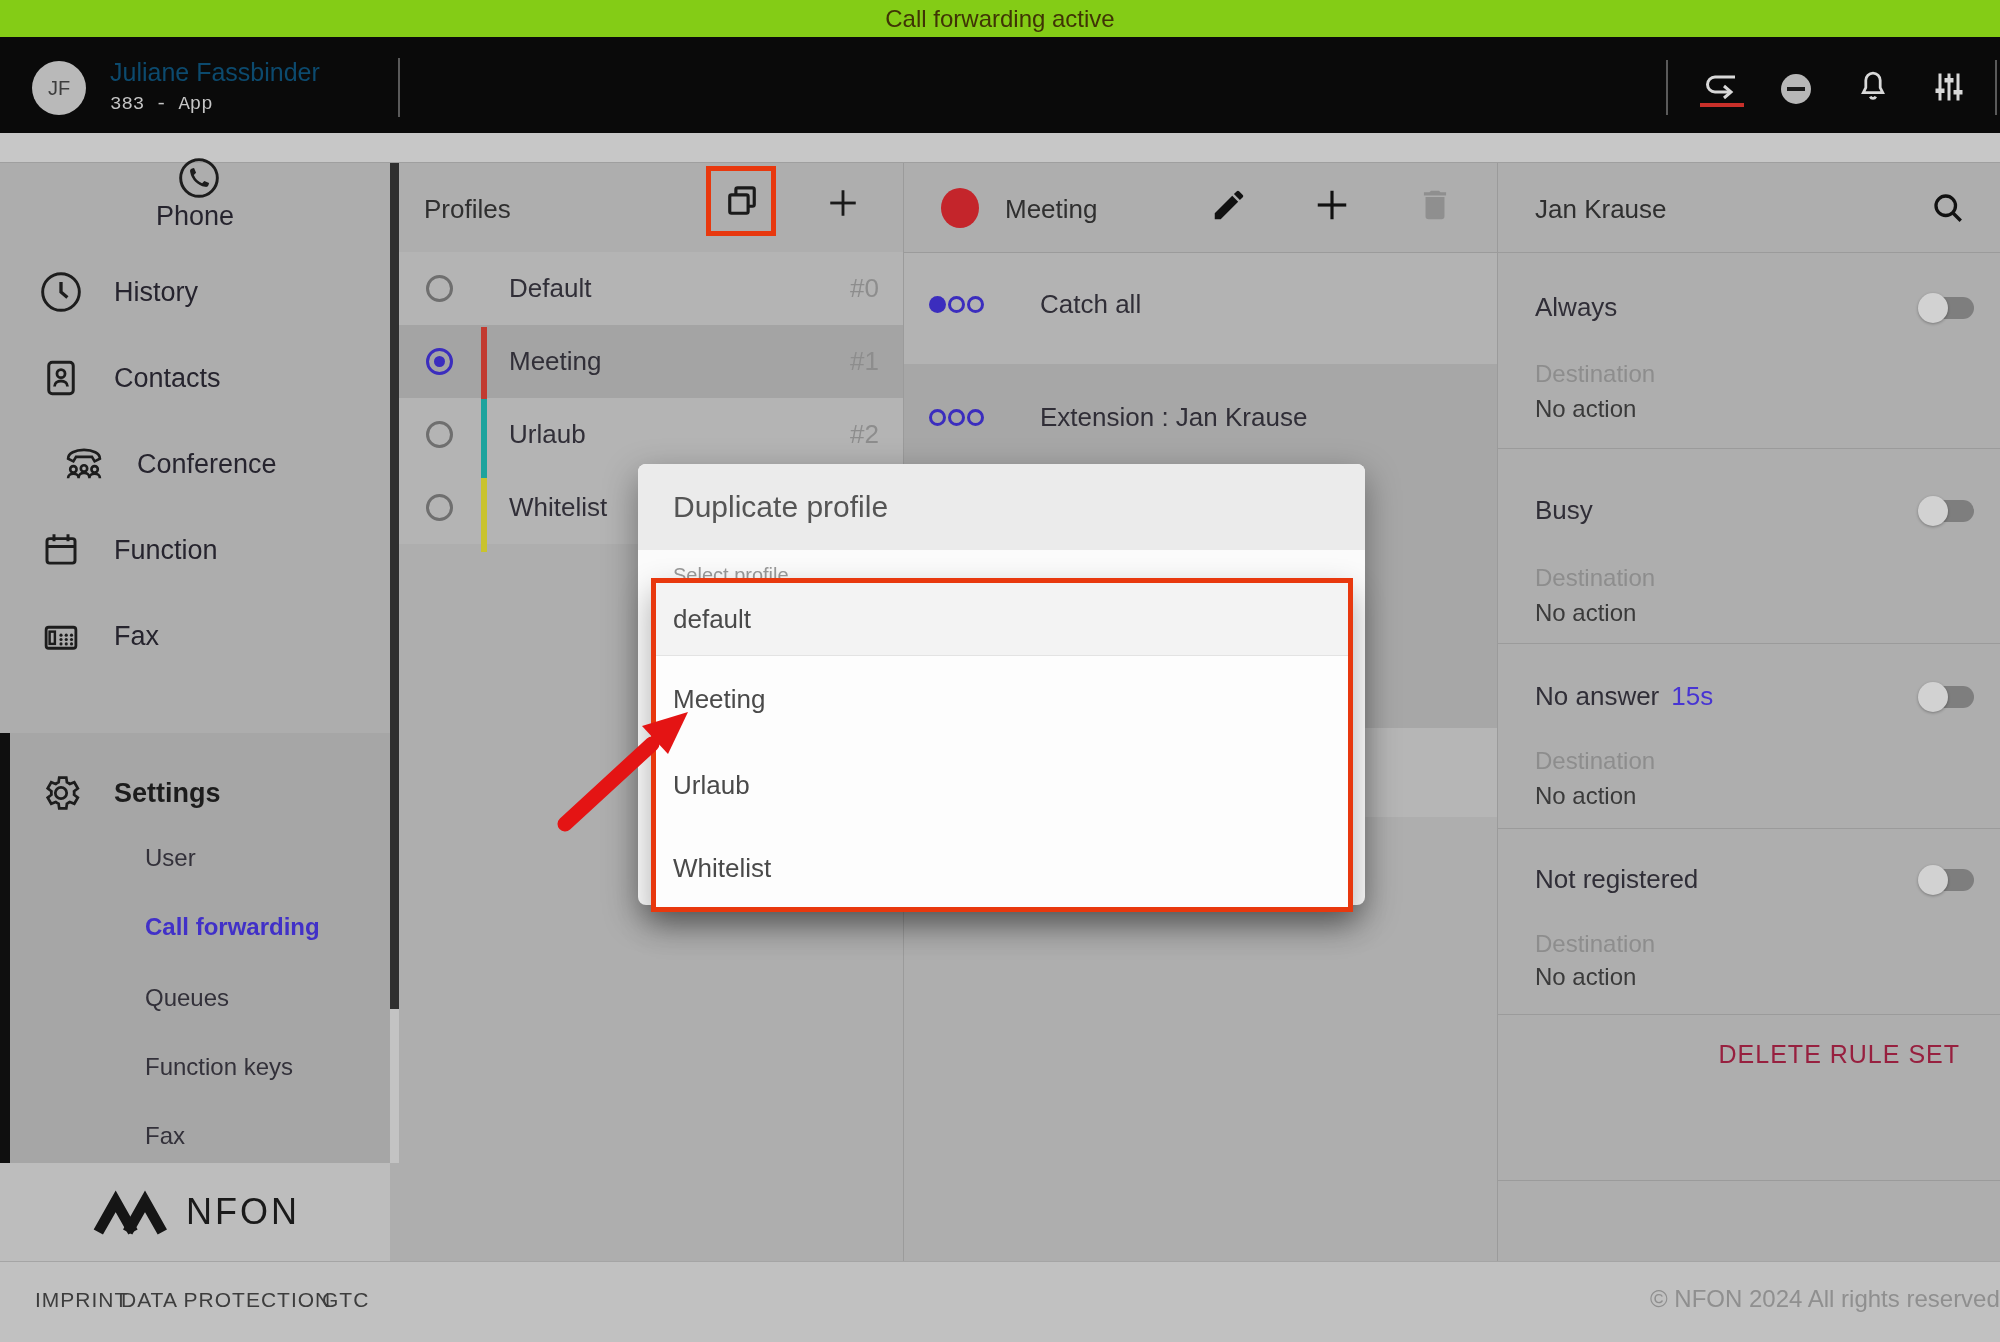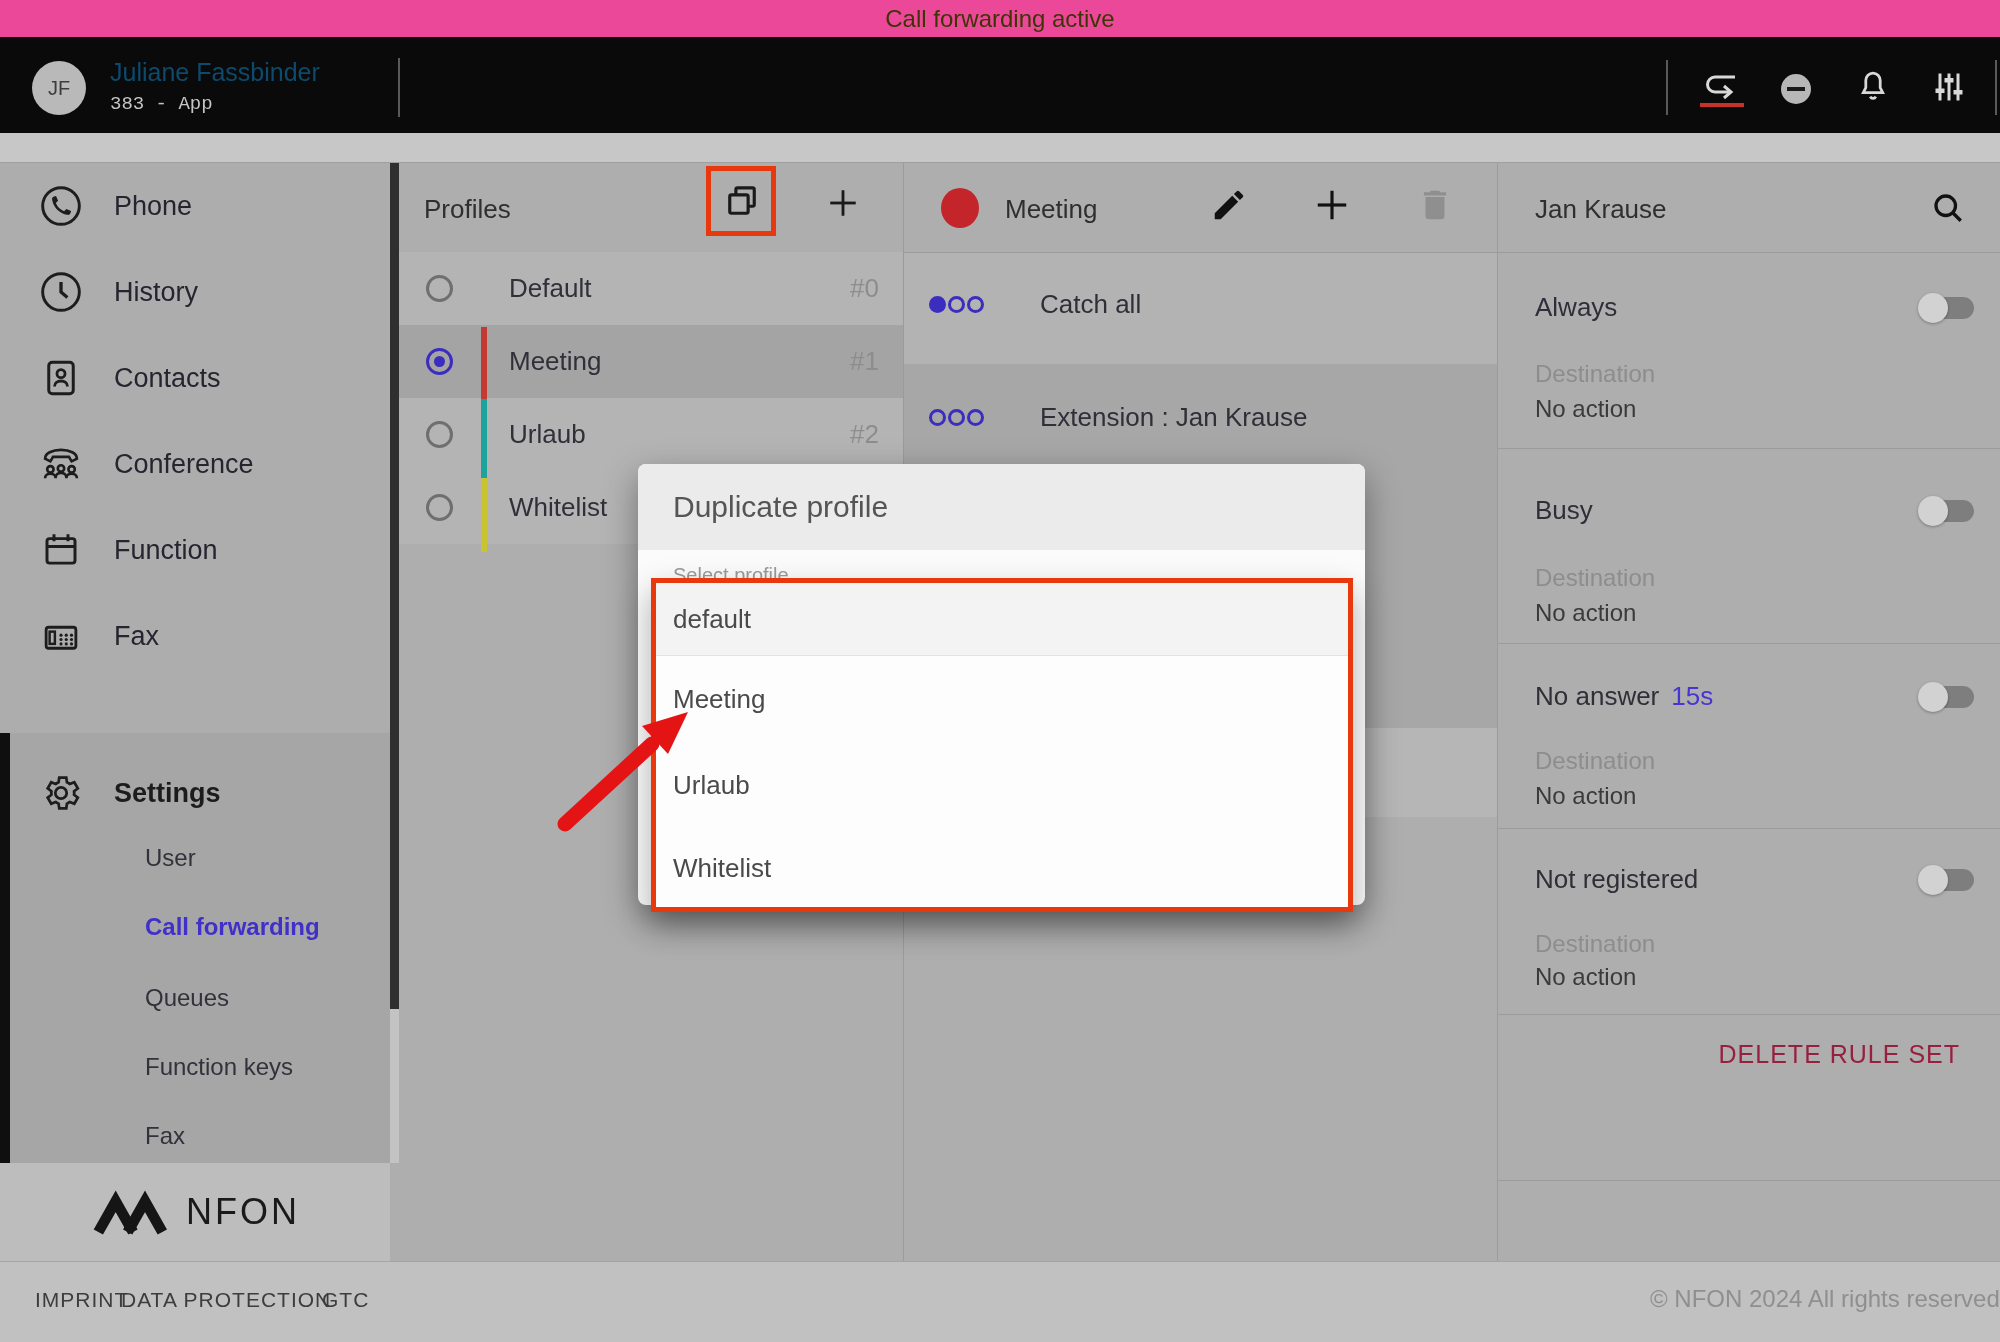--- a/index.html
+++ b/index.html
@@ -1,20 +1,20 @@
 <!DOCTYPE html>
 <html><head>
 <meta charset="utf-8">
 <style>
   html,body{margin:0;padding:0;background:#888;}
   #root{position:relative;width:2000px;height:1342px;overflow:hidden;
         font-family:"Liberation Sans",sans-serif;background:#aeaeae;}
   .abs{position:absolute;}
   
-  .banner{left:0;top:0;width:2000px;height:37px;background:#ec4899;color:#3f3405;
+  .banner{left:0;top:0;width:2000px;height:37px;background:#84cc16;color:#3f3405;
           display:flex;align-items:center;justify-content:center;font-size:24px;}
   
   .topbar{left:0;top:37px;width:2000px;height:96px;background:#0a0a0a;}
   .avatar{left:32px;top:61px;width:54px;height:54px;border-radius:50%;background:#b9b9b9;
           color:#3c3c3c;display:flex;align-items:center;justify-content:center;font-size:20px;}
   .uname{left:110px;top:58px;font-size:25px;color:#0c4a6e;}
   .uext{left:110px;top:93px;font-size:19px;color:#c6c6c6;font-family:Liberation Mono, monospace;}
   .vdiv{width:2px;background:#5a5a5a;}
   .tbicon{width:44px;height:44px;display:flex;align-items:center;justify-content:center;color:#d8d8d8;}
   .redline{left:1700px;top:103px;width:44px;height:4px;background:#c8302a;}
@@ -123,21 +123,21 @@
           <rect x="9" y="6" width="6" height="3"></rect>
           <rect x="15" y="14" width="6" height="3"></rect>
         </g>
       </svg>
   </div>
 
   <div class="abs strip"></div>
 
   <div class="abs sidebar"></div>
 
-  <div class="abs nav-item" style="top:163px;">
+  <div class="abs nav-item" style="top:155px;flex-direction:column;">
     <span class="ic">
       <svg width="44" height="44" viewBox="0 0 24 24">
           <circle cx="12" cy="12" r="10" fill="none" stroke="currentColor" stroke-width="1.6"></circle>
           <path d="M8.2 6.8c-.8.3-1.3 1-1 1.9a10 10 0 0 0 8.1 8.1c.9.3 1.6-.2 1.9-1l.3-1.1-2.6-1.1-1.2 1.2a8 8 0 0 1-4.5-4.5l1.2-1.2-1.1-2.6z" fill="currentColor"></path>
         </svg>
     </span>
     <span>Phone</span>
   </div>
   <div class="abs nav-item" style="top:249px;">
     <span class="ic">
@@ -151,21 +151,21 @@
   <div class="abs nav-item" style="top:335px;">
     <span class="ic">
       <svg width="42" height="42" viewBox="0 0 24 24">
           <rect x="5" y="3" width="14" height="18" rx="2" fill="none" stroke="currentColor" stroke-width="1.7"></rect>
           <circle cx="12" cy="9.5" r="2.3" fill="none" stroke="currentColor" stroke-width="1.6"></circle>
           <path d="M8.3 16.8c0-2 1.7-3.1 3.7-3.1s3.7 1.1 3.7 3.1" fill="none" stroke="currentColor" stroke-width="1.6"></path>
         </svg>
     </span>
     <span>Contacts</span>
   </div>
-  <div class="abs nav-item" style="top:421px;">
+  <div class="abs nav-item" style="top:421px;padding-left:23px;">
     <span class="ic">
       <svg width="46" height="44" viewBox="0 0 26 24">
           <path d="M4 9c0-3 4-5 9-5s9 2 9 5l-3 1.5-1.5-2.5h-9L7 10.5z" fill="none" stroke="currentColor" stroke-width="1.5"></path>
           <g fill="none" stroke="currentColor" stroke-width="1.5">
             <circle cx="7" cy="15" r="1.8"></circle>
             <circle cx="13" cy="14.5" r="1.8"></circle>
             <circle cx="19" cy="15" r="1.8"></circle>
             <path d="M4 20c0-1.6 1.4-2.5 3-2.5S10 18.4 10 20"></path>
             <path d="M10 19.5c0-1.6 1.4-2.5 3-2.5s3 .9 3 2.5"></path>
             <path d="M16 20c0-1.6 1.4-2.5 3-2.5s3 .9 3 2.5"></path>

